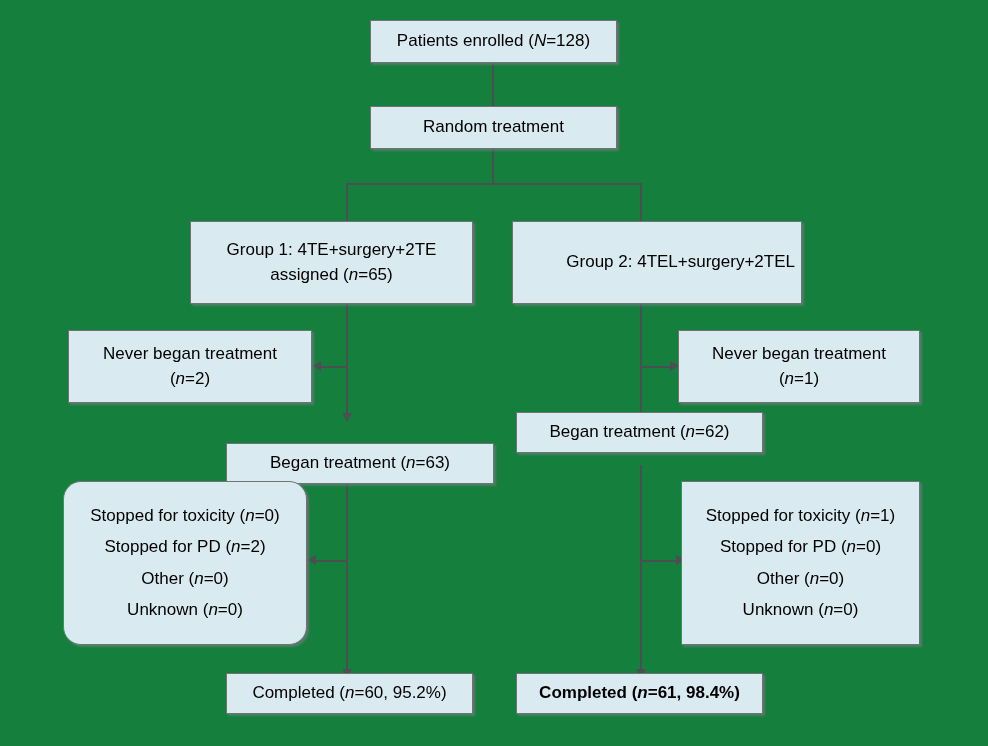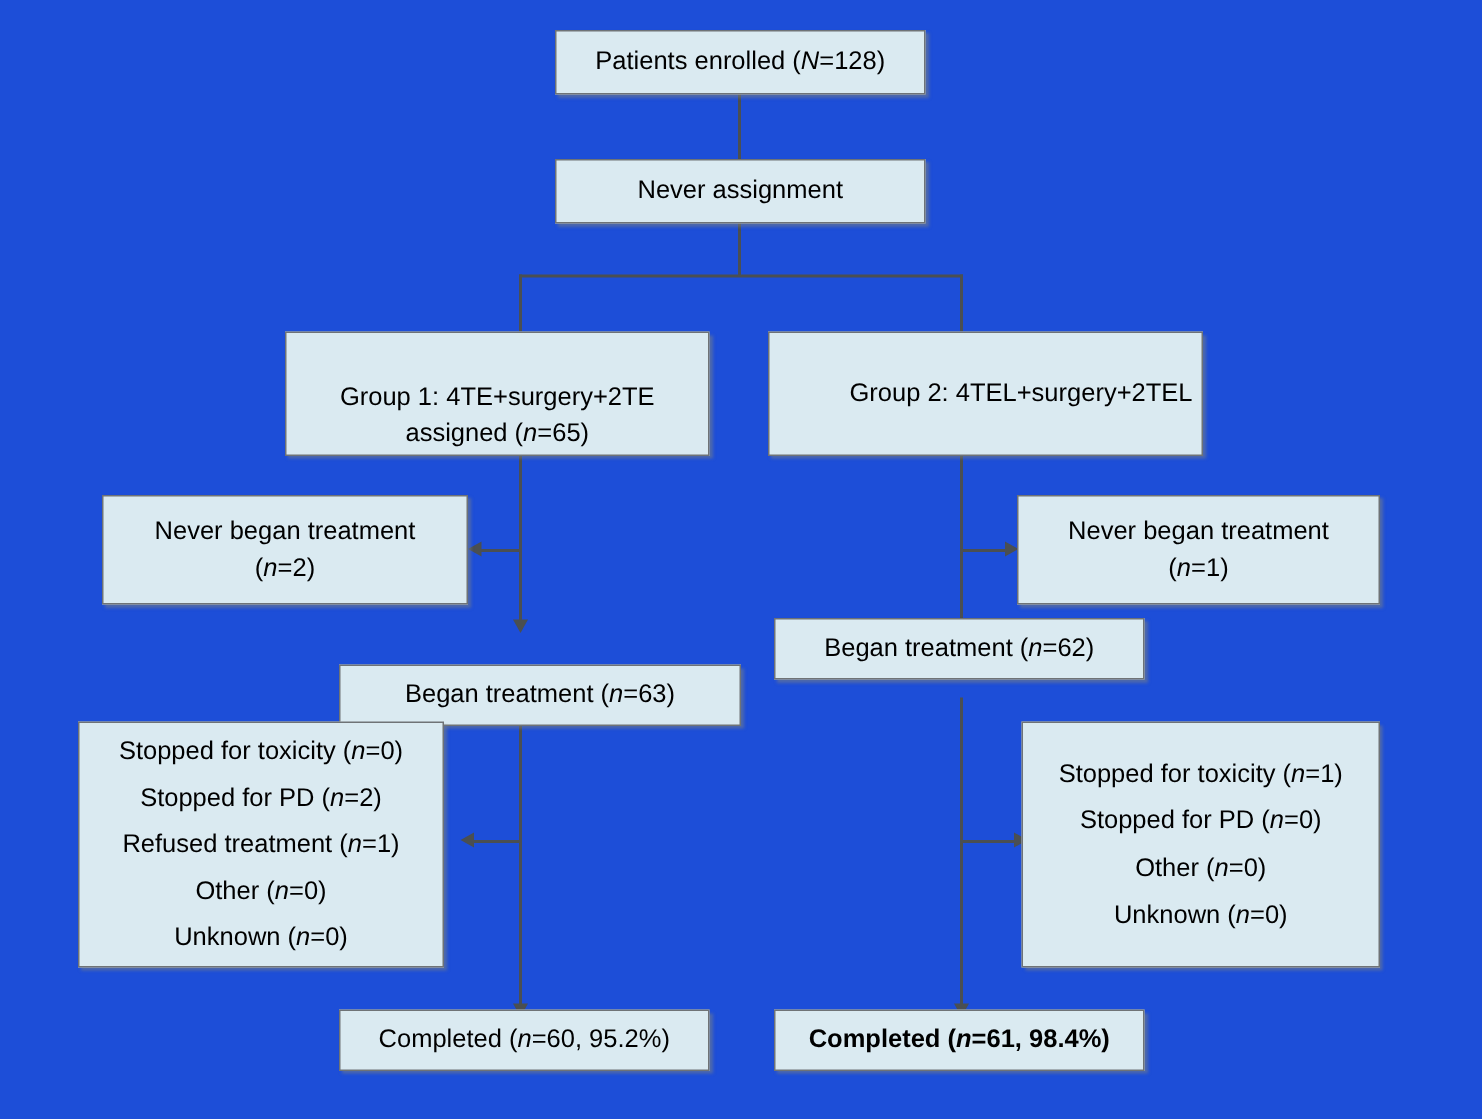--- a/index.html
+++ b/index.html
@@ -4,21 +4,21 @@
 <style>
   html, body {
     margin: 0;
     padding: 0;
     background: #ffffff;
   }
   #canvas {
     position: relative;
     width: 988px;
     height: 746px;
-    background: #1d4ed8;
+    background: #15803d;
     font-family: "Liberation Sans", sans-serif;
     overflow: hidden;
   }
   .box {
     position: absolute;
     box-sizing: border-box;
     background: #daeaf1;
     border: 1.5px solid #6f7376;
     box-shadow: 2px 2px 2px rgba(120,128,133,0.55);
     display: flex;
@@ -101,24 +101,24 @@
   <div class="arrow-down" style="left:635.5px; top:669px;"></div>
 
   <div class="hline" style="left:642px; top:560px; width:34px;"></div>
   <div class="arrow-right" style="left:676px; top:554.5px;"></div>
 
   <div class="box" style="left:370px; top:20px; width:247px; height:43px;">
     <span class="line"><span>Patients enrolled (</span><em>N</em><span>=128)</span></span>
   </div>
 
   <div class="box" style="left:370px; top:106px; width:247px; height:43px;">
-    <span class="line">Never assignment</span>
+    <span class="line">Random treatment</span>
   </div>
 
-  <div class="box" style="left:190px; top:221px; width:283px; height:83px;justify-content:flex-end;">
+  <div class="box" style="left:190px; top:221px; width:283px; height:83px;">
     <span class="line">Group 1: 4TE+surgery+2TE</span>
     <span class="line"><span>assigned (</span><em>n</em><span>=65)</span></span>
   </div>
 
   <div class="box" style="left:512px; top:221px; width:290px; height:83px;align-items:flex-end;">
     <span class="line">Group 2: 4TEL+surgery+2TEL</span>
   </div>
 
   <div class="box" style="left:68px; top:330px; width:244px; height:73px;">
     <span class="line">Never began treatment</span>
@@ -131,24 +131,23 @@
   </div>
 
   <div class="box" style="left:226px; top:424px; width:268px; height:41px;margin-top:19px;">
     <span class="line"><span>Began treatment (</span><em>n</em><span>=63)</span></span>
   </div>
 
   <div class="box" style="left:516px; top:412px; width:247px; height:41px;">
     <span class="line"><span>Began treatment (</span><em>n</em><span>=62)</span></span>
   </div>
 
-  <div class="box reasons" style="left:52px; top:481px; width:244px; height:164px;">
+  <div class="box reasons" style="left:63px; top:481px; width:244px; height:164px;border-radius:18px;">
     <span class="line"><span>Stopped for toxicity (</span><em>n</em><span>=0)</span></span>
     <span class="line"><span>Stopped for PD (</span><em>n</em><span>=2)</span></span>
-    <span class="line"><span>Refused treatment (</span><em>n</em><span>=1)</span></span>
     <span class="line"><span>Other (</span><em>n</em><span>=0)</span></span>
     <span class="line"><span>Unknown (</span><em>n</em><span>=0)</span></span>
   </div>
 
   <div class="box reasons" style="left:681px; top:481px; width:239px; height:164px;">
     <span class="line"><span>Stopped for toxicity (</span><em>n</em><span>=1)</span></span>
     <span class="line"><span>Stopped for PD (</span><em>n</em><span>=0)</span></span>
     <span class="line"><span>Other (</span><em>n</em><span>=0)</span></span>
     <span class="line"><span>Unknown (</span><em>n</em><span>=0)</span></span>
   </div>

